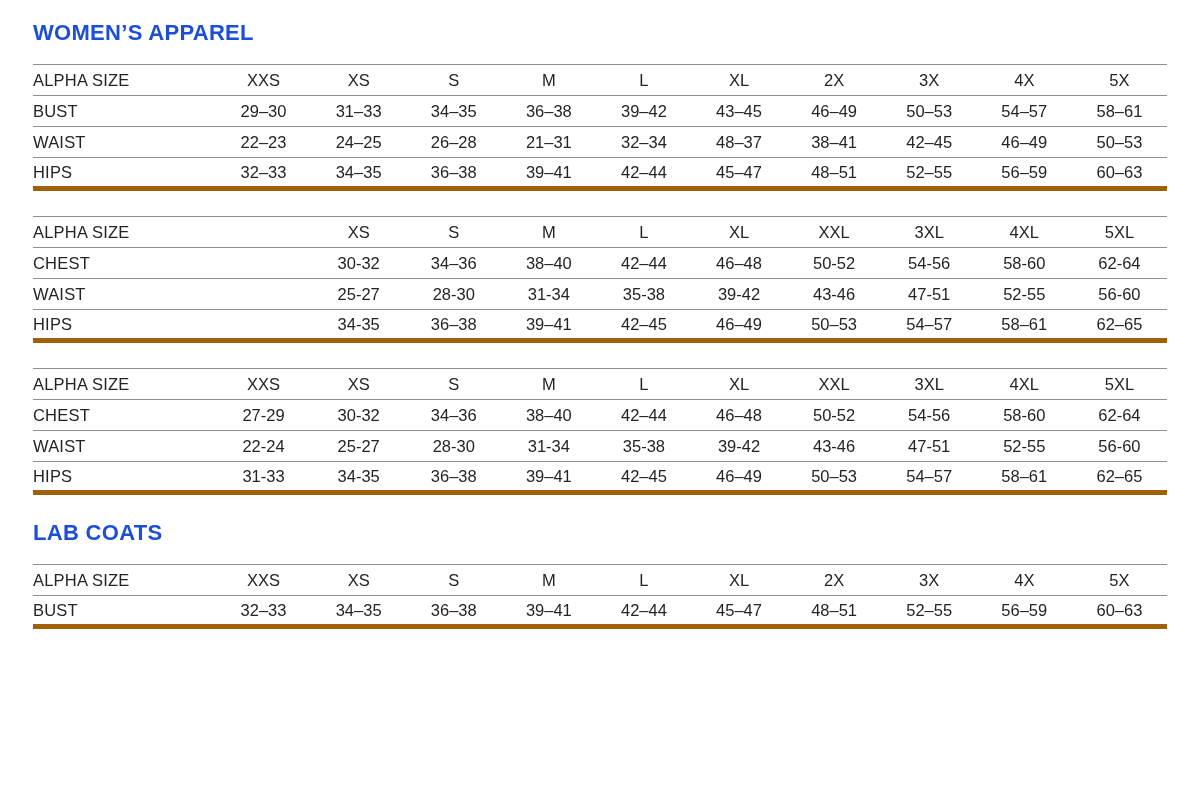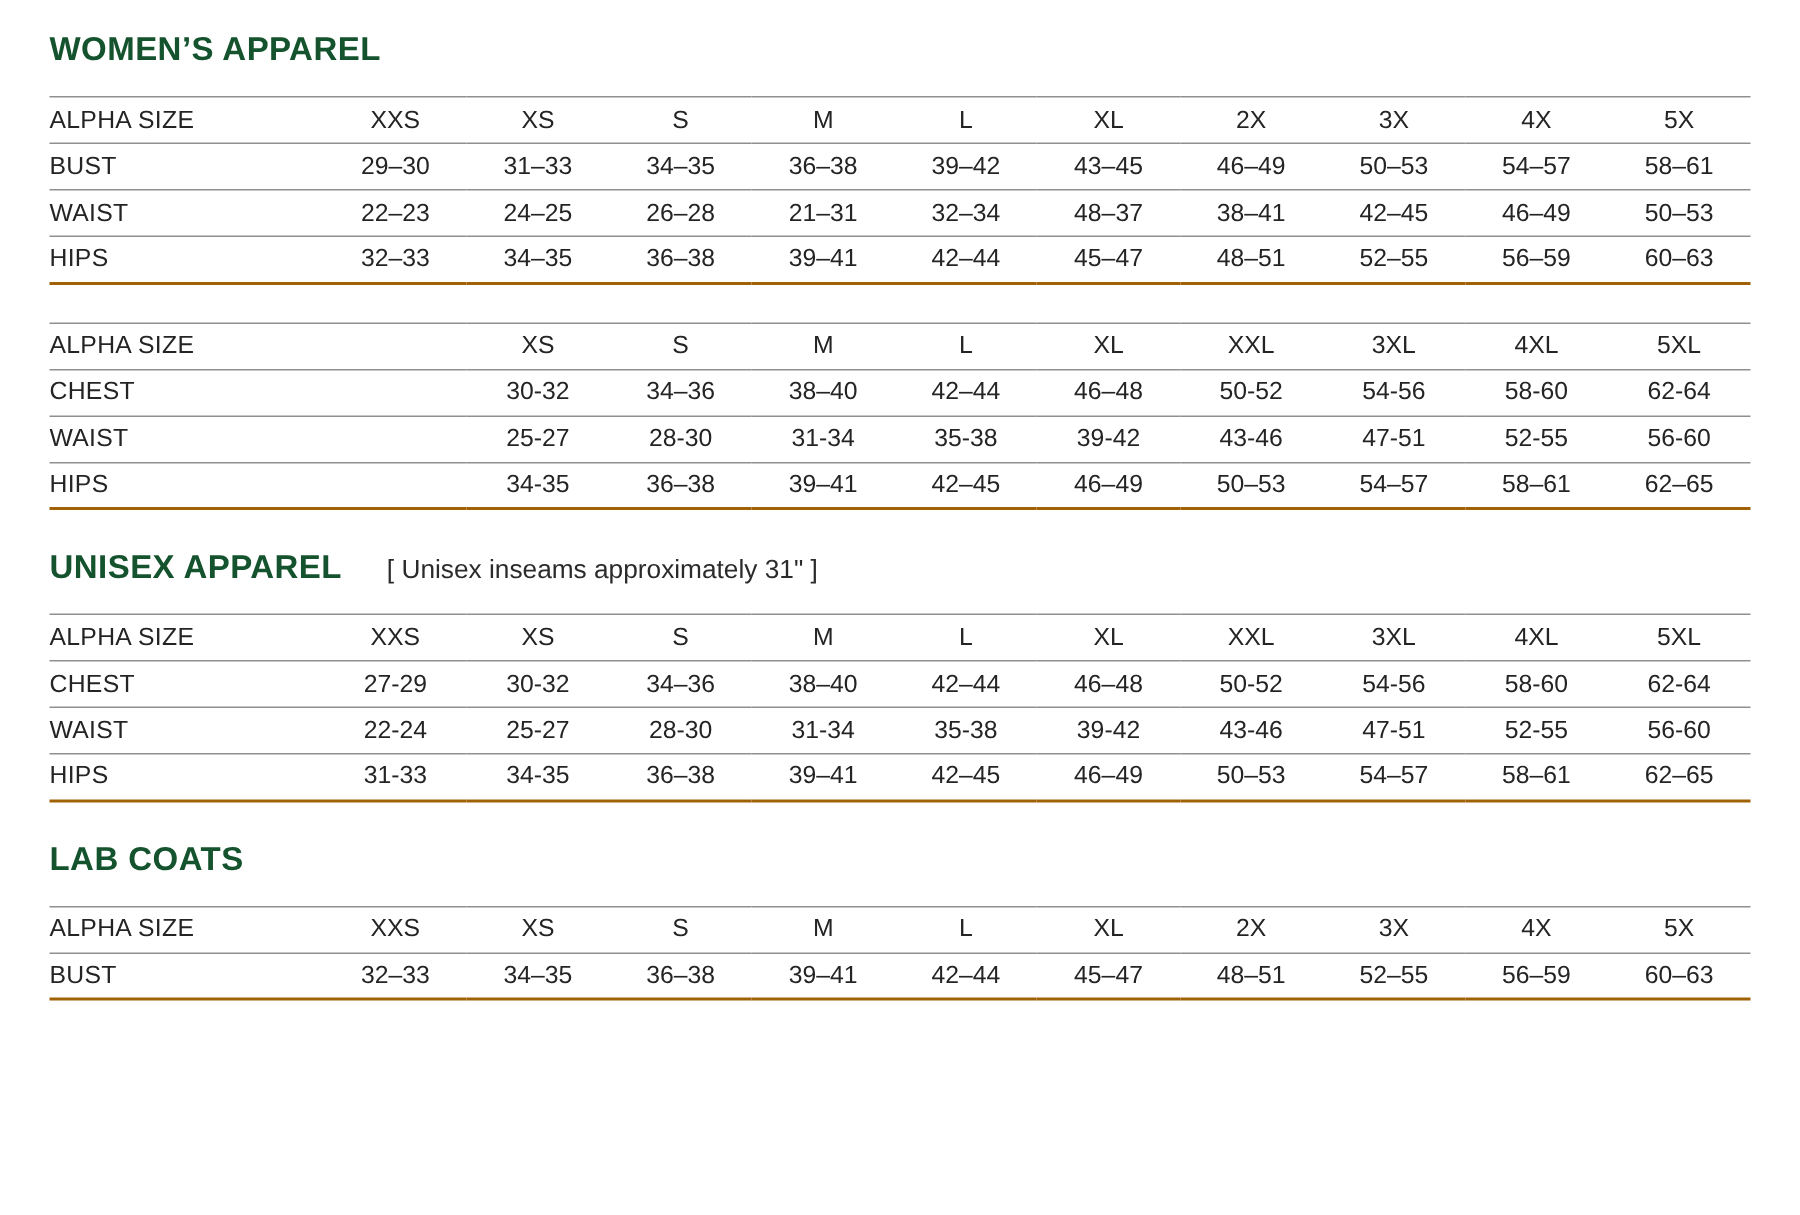--- a/index.html
+++ b/index.html
@@ -22,35 +22,35 @@
     display: flex;
     align-items: baseline;
     margin-bottom: 17px;
     height: 27px;
   }
   .section-title {
     margin: 0;
     font-size: 22px;
     font-weight: 700;
     letter-spacing: 0.3px;
-    color: #14532d;
+    color: #1d4ed8;
     white-space: nowrap;
   }
   .section-note {
     margin-left: 30px;
     font-size: 17.5px;
     font-weight: 400;
     color: #2b2b2b;
     white-space: nowrap;
   }
   table.size-table {
     width: 100%;
     border-collapse: collapse;
     table-layout: fixed;
-    border-bottom: 2px solid #a16207;
+    border-bottom: 5px solid #a16207;
   }
   table.size-table tr {
     border-top: 1px solid #8f8f8f;
   }
   table.size-table th,
   table.size-table td {
     height: 31px;
     padding: 0;
     font-size: 16.5px;
     font-weight: 400;
@@ -210,24 +210,20 @@
               <td class="cell">46–49</td>
               <td class="cell">50–53</td>
               <td class="cell">54–57</td>
               <td class="cell">58–61</td>
               <td class="cell">62–65</td>
             </tr>
           </tbody>
         </table>
       </section>
       <section class="chart-section">
-        <div class="section-header">
-          <h2 class="section-title">UNISEX APPAREL</h2>
-          <span class="section-note">[ Unisex inseams approximately 31" ]</span>
-        </div>
         <table class="size-table">
           <colgroup>
             <col class="label-col">
             <col>
             <col>
             <col>
             <col>
             <col>
             <col>
             <col>

